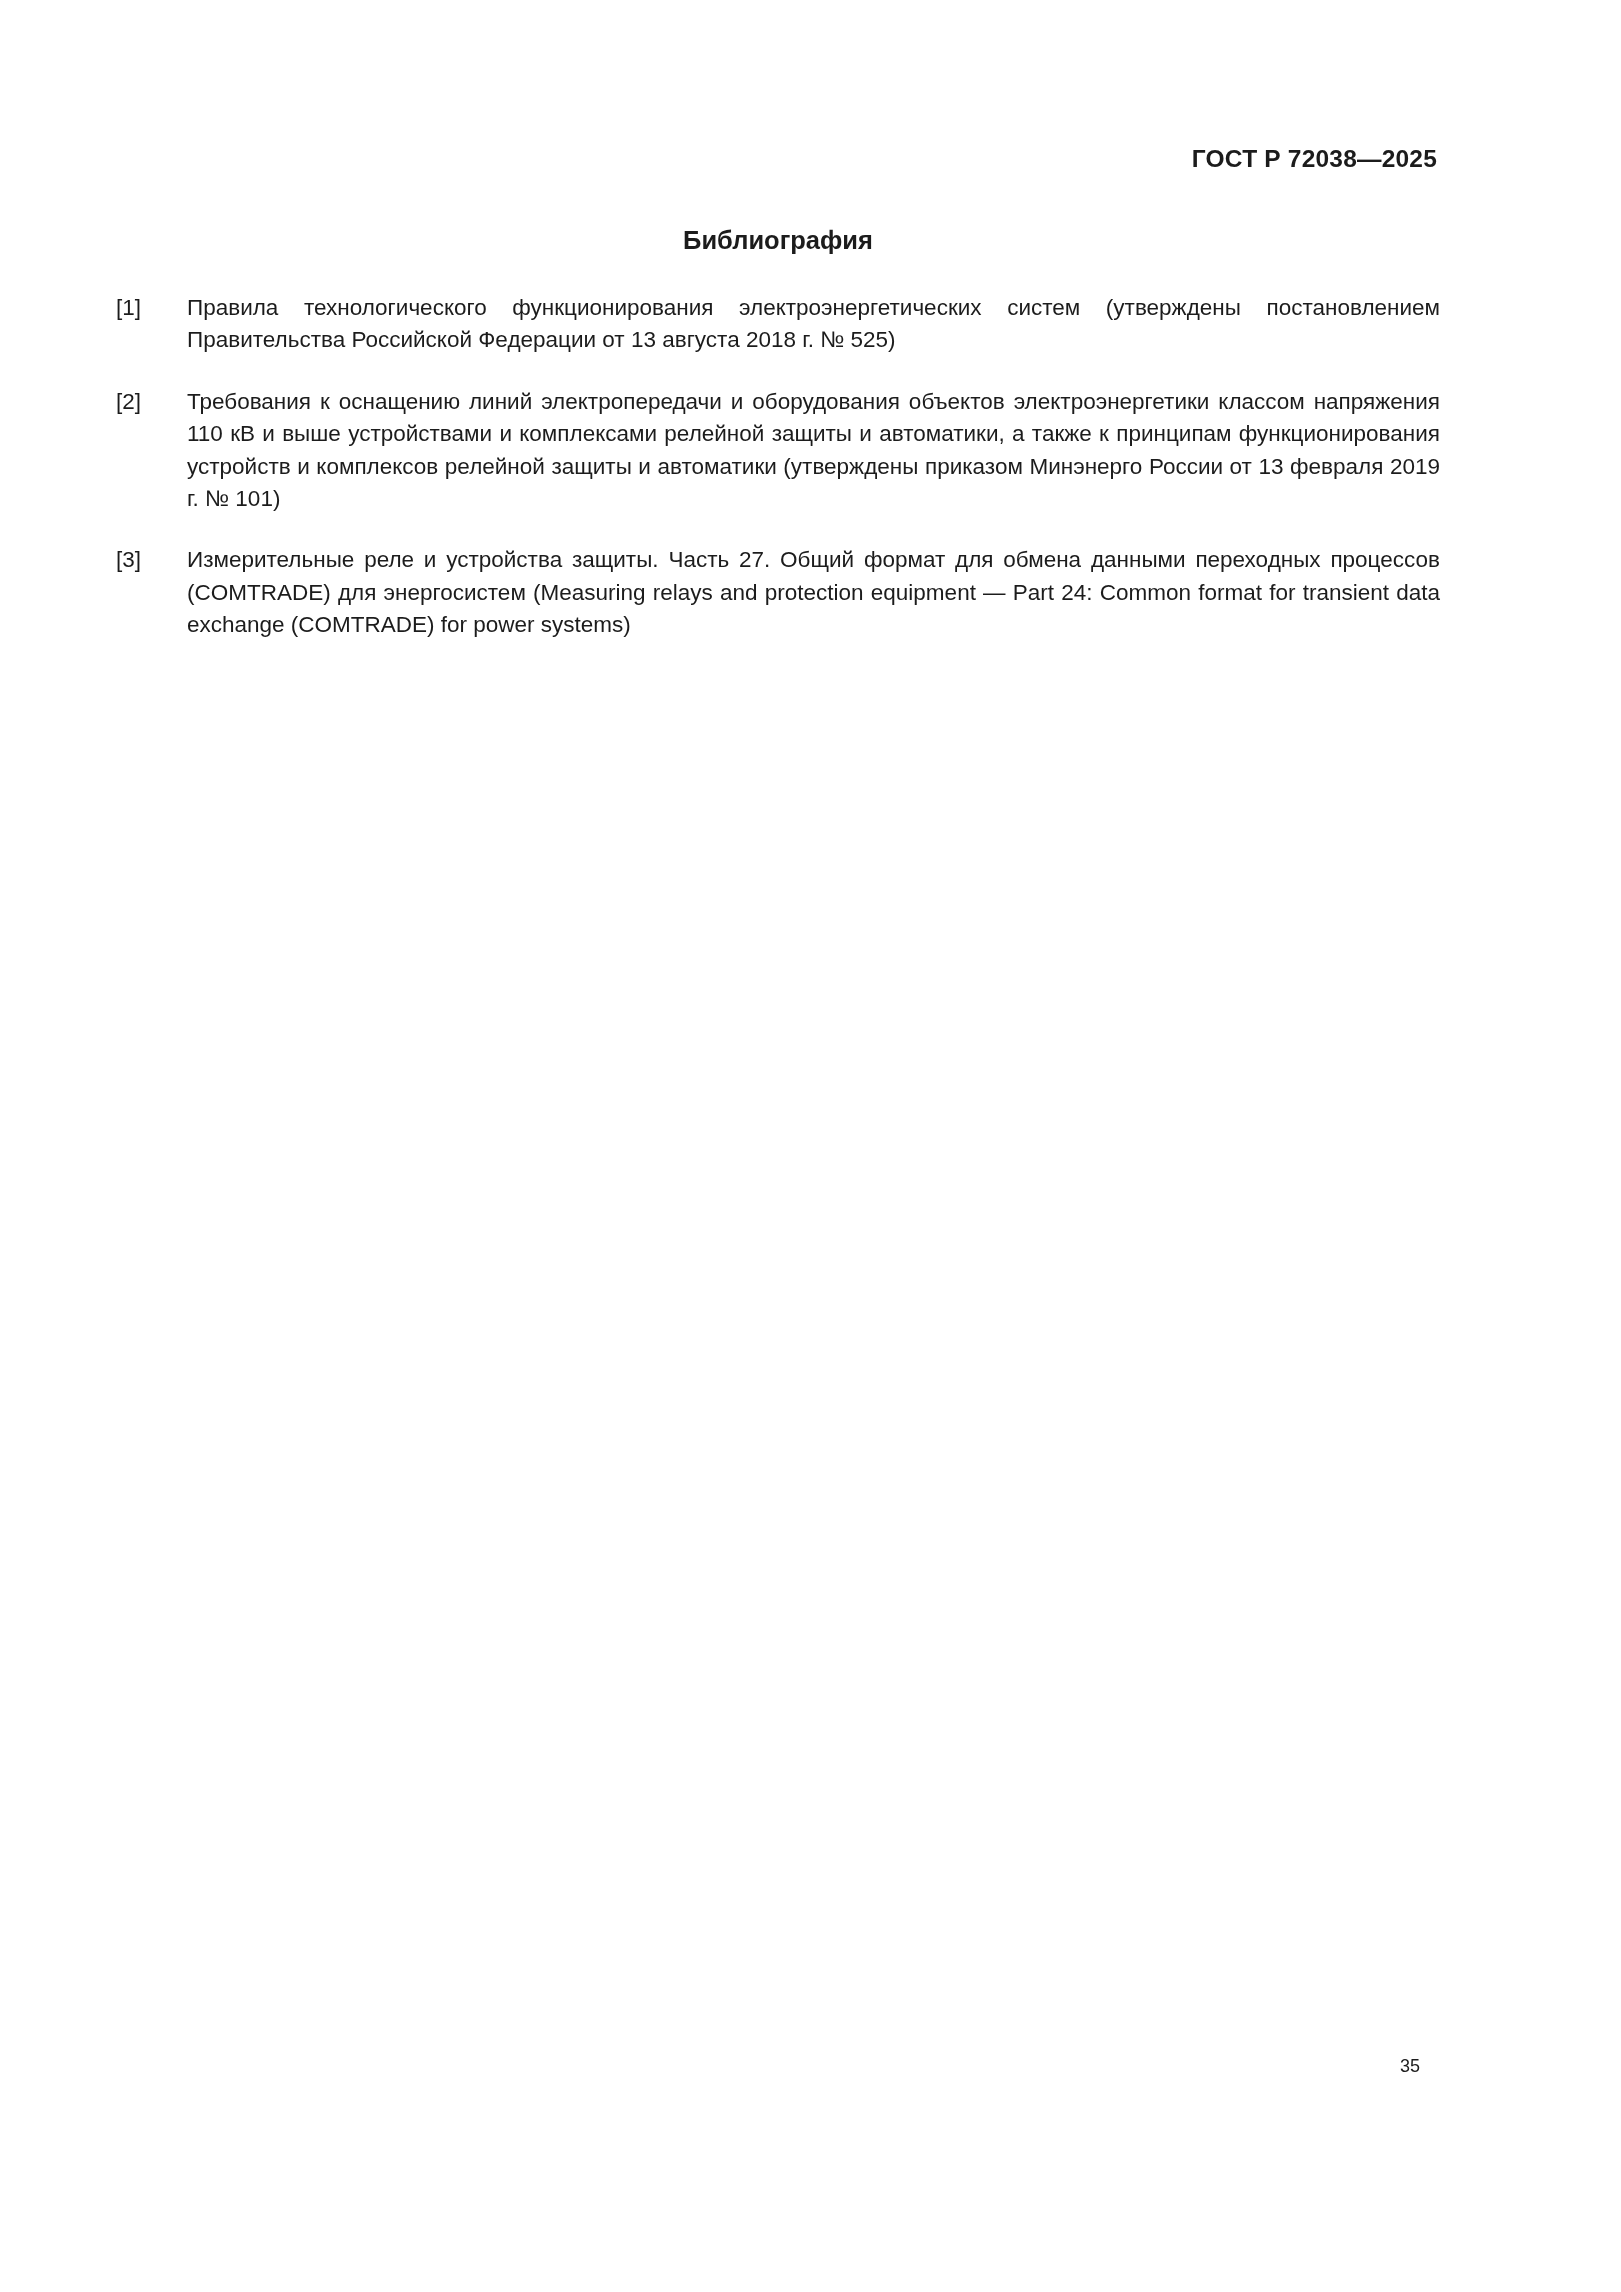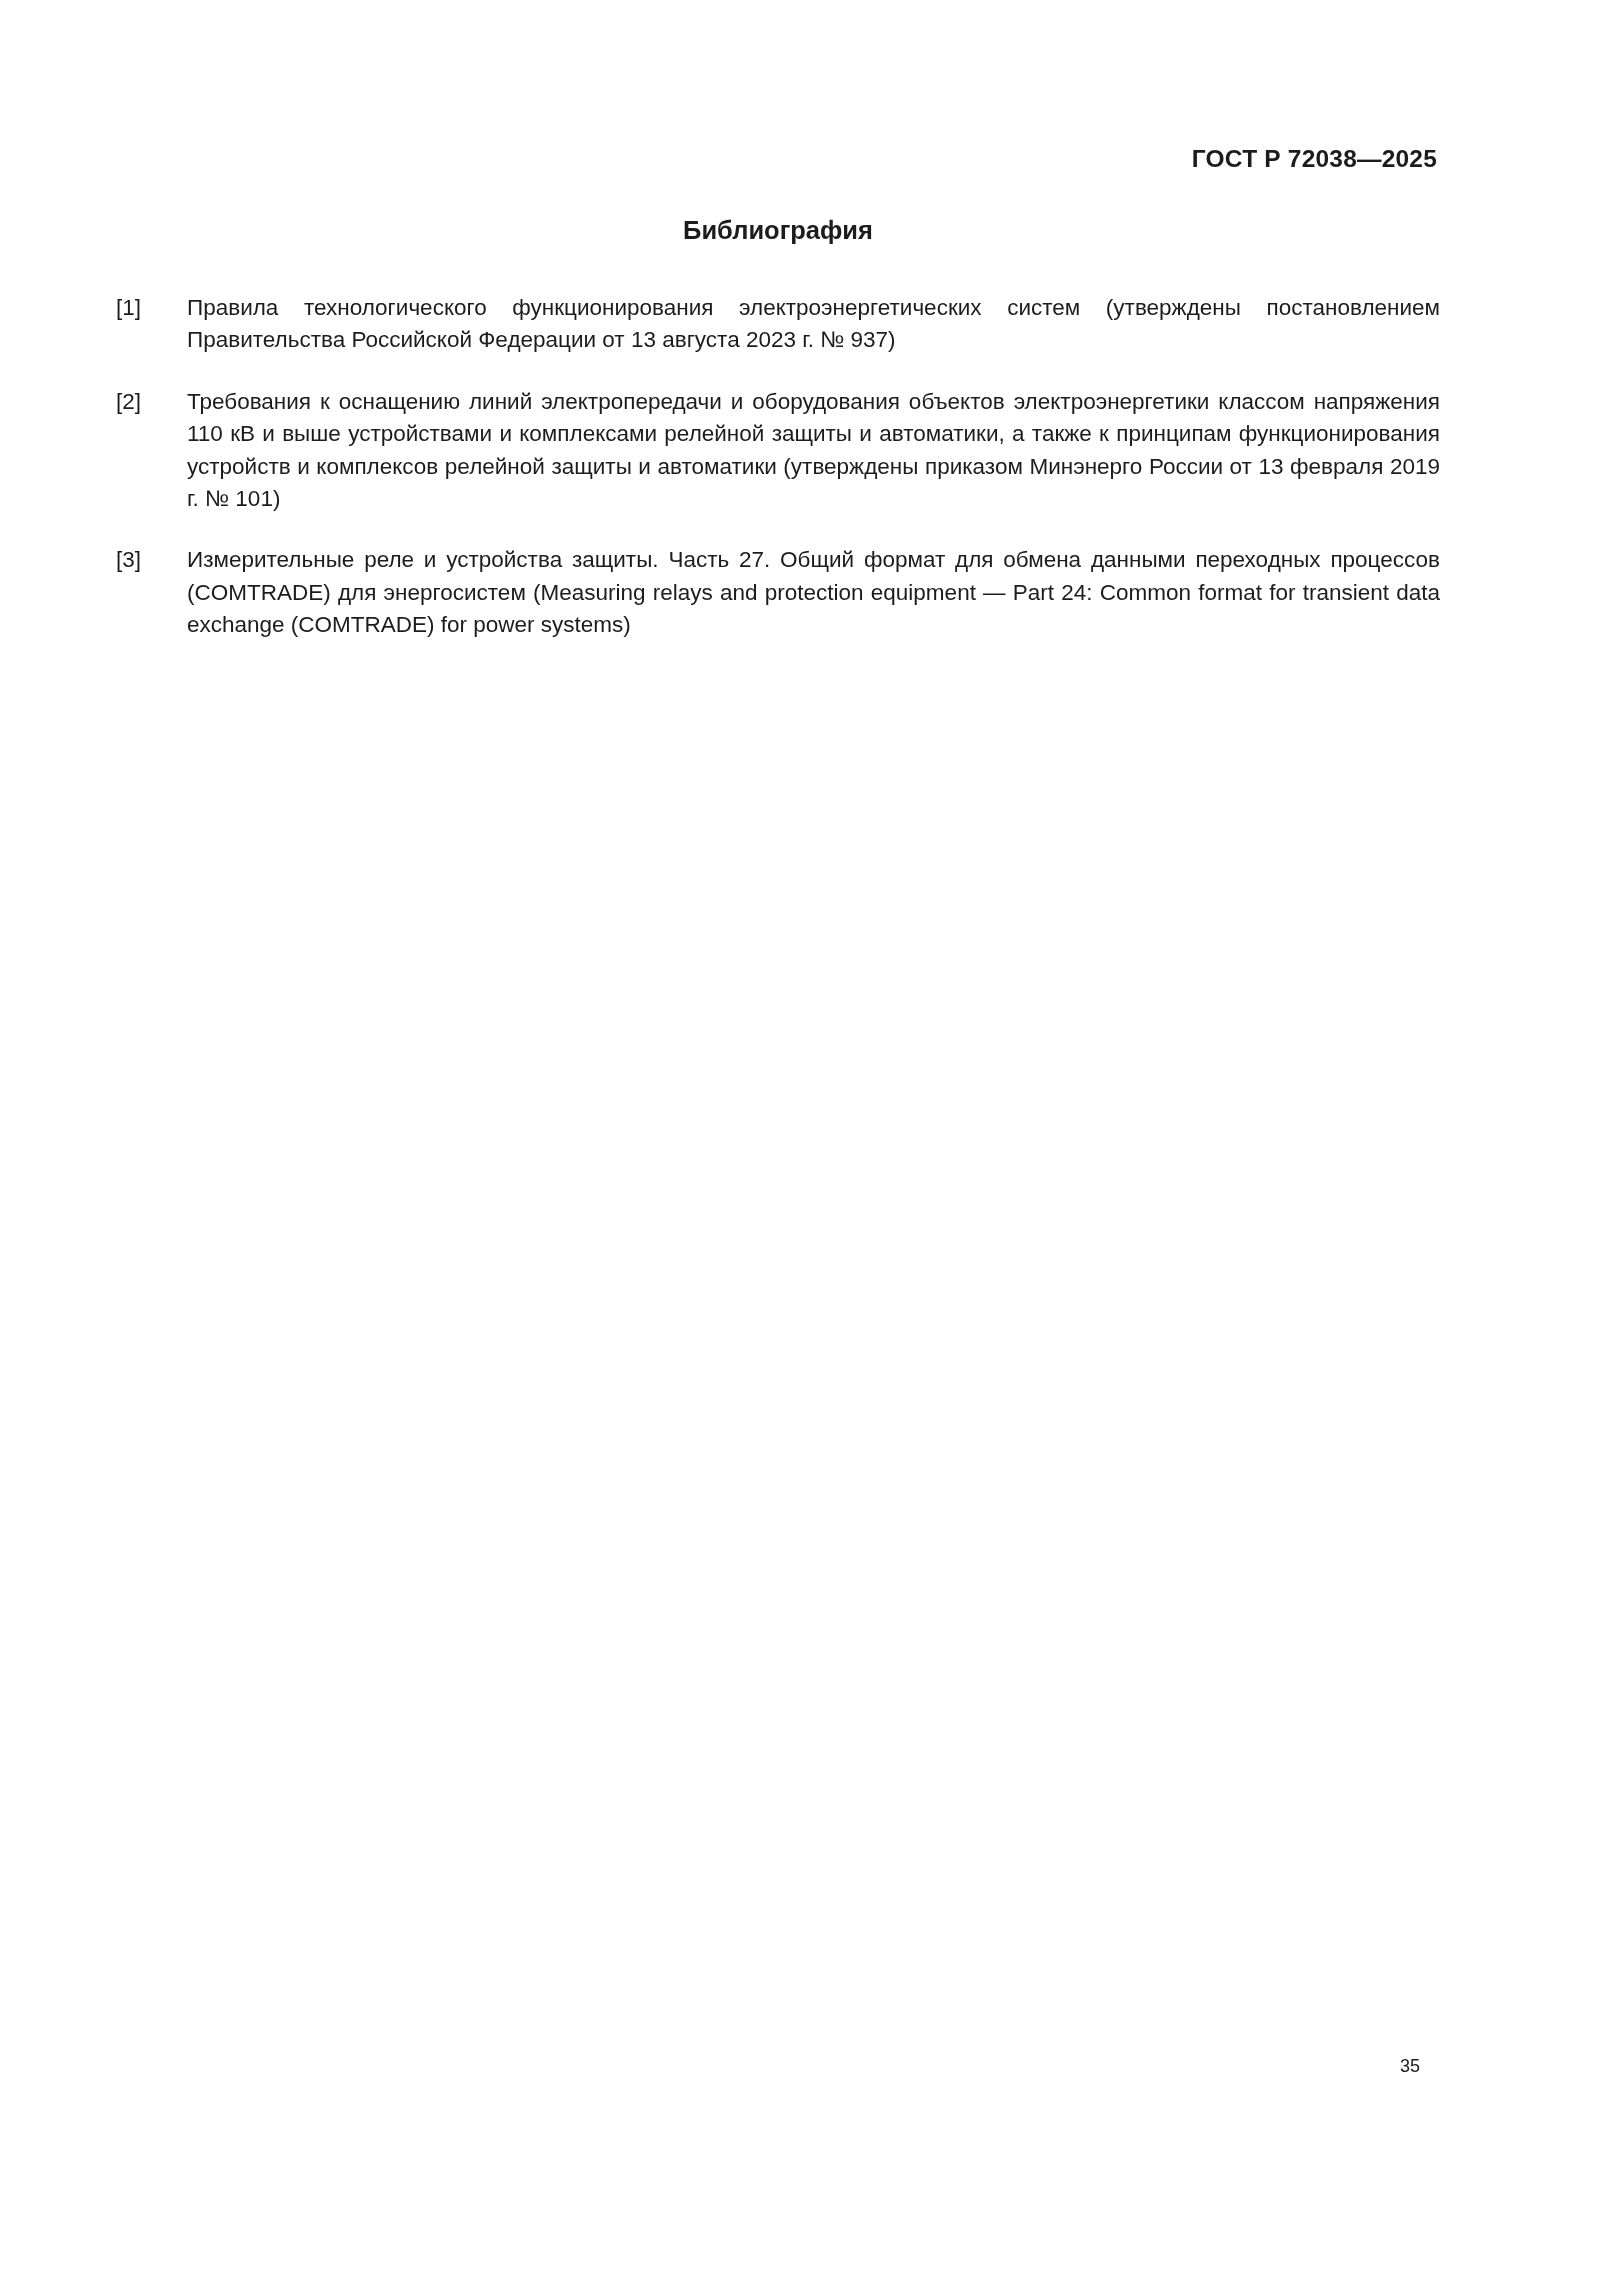--- a/index.html
+++ b/index.html
@@ -24,21 +24,21 @@
     right: 184px;
     font-size: 24.5px;
     font-weight: bold;
     letter-spacing: 0.2px;
   }
   .doc-title {
     position: absolute;
     top: 214px;
     left: 116px;
     right: 181px;
-    margin: 2px;
+    margin: 12px;
     text-align: center;
     font-size: 25.5px;
     font-weight: bold;
   }
   .bib {
     position: absolute;
     top: 292px;
     left: 116px;
     right: 181px;
   }
@@ -76,21 +76,21 @@
 <div class="page">
 
   <div class="doc-header">ГОСТ Р 72038—2025</div>
 
   <h1 class="doc-title">Библиография</h1>
 
   <div class="bib">
 
     <div class="entry">
       <div class="ref">[1]</div>
-      <div class="entry-body">Правила технологического функционирования электроэнергетических систем (утверждены постановлением Правительства Российской Федерации от 13 августа 2023 г. № 937)</div>
+      <div class="entry-body">Правила технологического функционирования электроэнергетических систем (утверждены постановлением Правительства Российской Федерации от 13 августа 2018 г. № 525)</div>
     </div>
 
     <div class="entry">
       <div class="ref">[2]</div>
       <div class="entry-body">Требования к оснащению линий электропередачи и оборудования объектов электроэнергетики классом напряжения 110 кВ и выше устройствами и комплексами релейной защиты и автоматики, а также к принципам функционирования устройств и комплексов релейной защиты и автоматики (утверждены приказом Минэнерго России от 13 февраля 2019 г. № 101)</div>
     </div>
 
     <div class="entry">
       <div class="ref">[3]</div>
       <div class="entry-body">Измерительные реле и устройства защиты. Часть 27. Общий формат для обмена данными переходных процессов (COMTRADE) для энергосистем (Measuring relays and protection equipment — Part 24: Common format for transient data exchange (COMTRADE) for power systems)</div>

